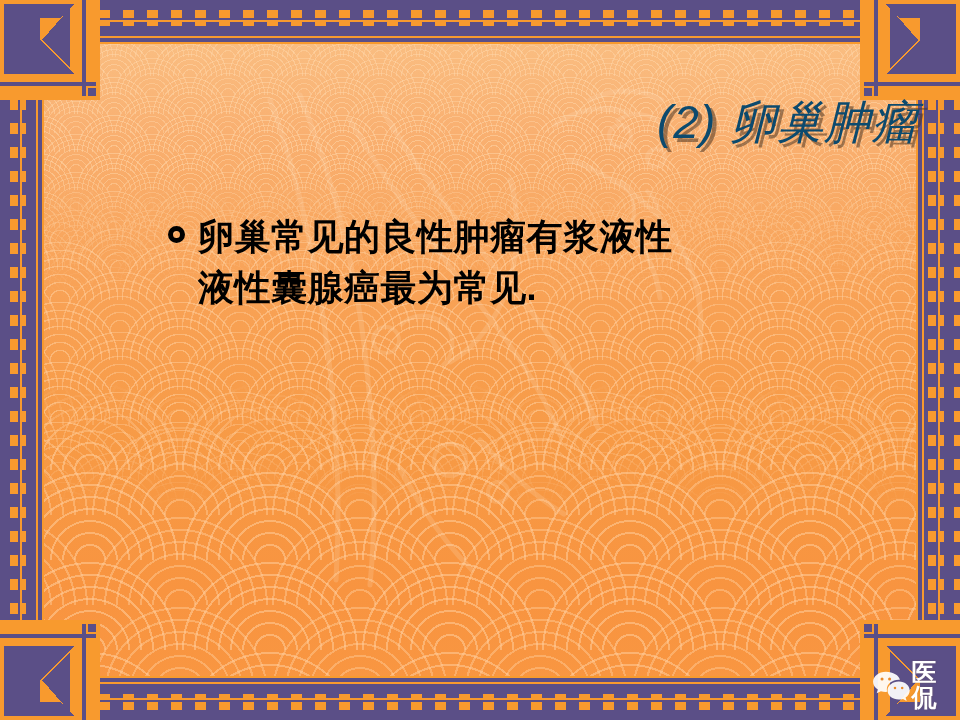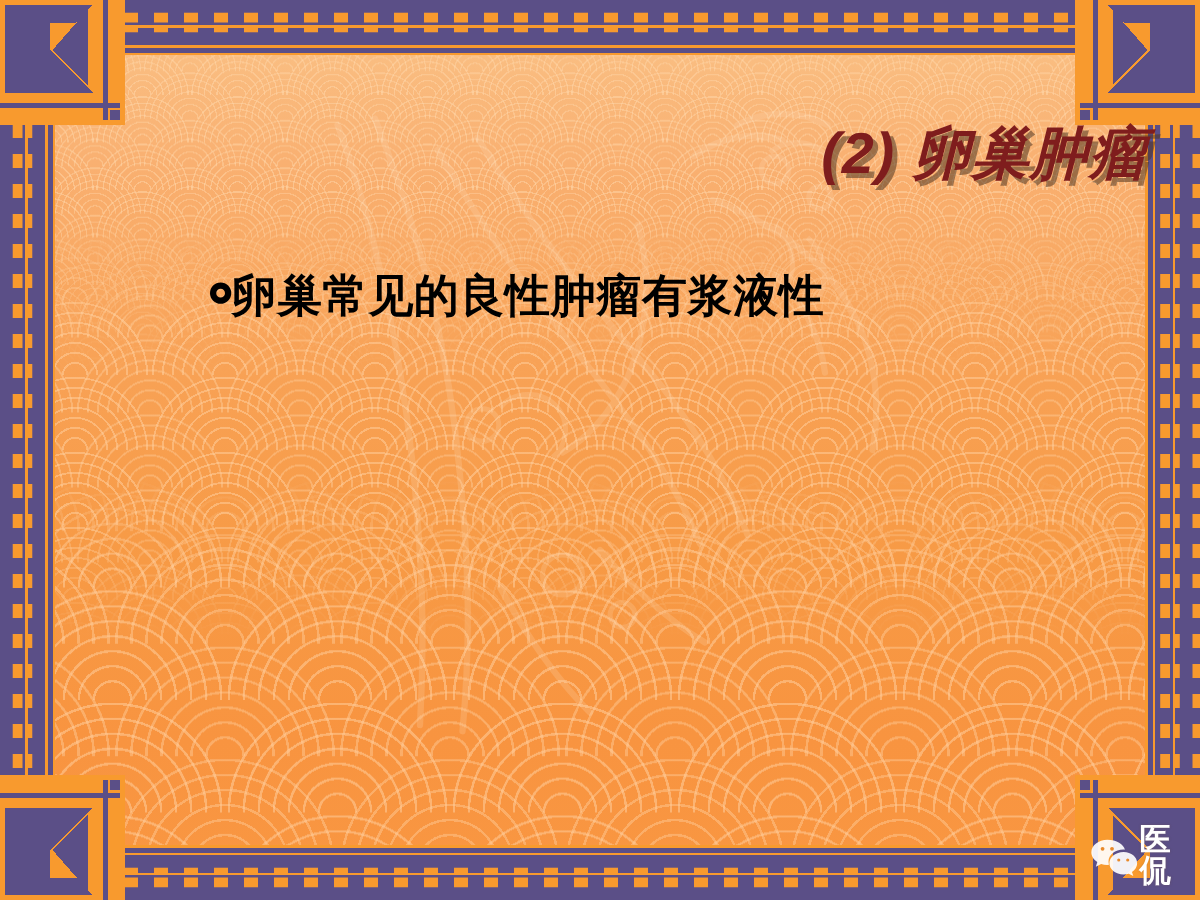--- a/index.html
+++ b/index.html
@@ -81,36 +81,37 @@
   
   .frame { position: absolute; inset: 0; pointer-events: none; }
   .frame-svg { position: absolute; inset: 0; width: 960px; height: 720px; display: block; }
 
   
   .title {
     position: absolute;
     right: 42px;
     top: 92px;
     font-size: 46px;
-    font-weight: bold;
+    font-weight: normal;
     font-style: italic;
-    color: #7f1d1d;
+    color: #0c4a6e;
     letter-spacing: 1px;
     white-space: nowrap;
     text-shadow: 4px 4px 0 rgba(80,55,35,.55);
   }
 
   
   .body-block {
     position: absolute;
     left: 168px;
     top: 212px;
     width: 640px;
     display: flex;
     align-items: flex-start;
+    gap: 13px;
   }
   .bullet {
     flex: 0 0 auto;
     margin-top: 14px;
     width: 17px; height: 17px;
     border: 5px solid #000;
     border-radius: 50%;
     box-sizing: border-box;
   }
   .body-text {
@@ -263,20 +264,21 @@
       </g>
     </svg>
   </div>
 
   <div class="title">(2) 卵巢肿瘤</div>
 
   <div class="body-block">
     <span class="bullet"></span>
     <div class="body-text">
       <span class="line">卵巢常见的良性肿瘤有浆液性</span>
+      <span class="line">液性囊腺癌最为常见.</span>
     </div>
   </div>
 
   <div class="wm-logo">
     <svg width="44" height="32" viewBox="0 0 44 32">
       <g fill="#FFFFFF" fill-opacity="0.92">
         <path d="M15.5 1.2C7.6 1.2 1.2 6.2 1.2 12.4c0 3.5 2.1 6.7 5.3 8.7L5.2 25.3l4.7-2.4c1.7.5 3.6.8 5.6.8.5 0 1 0 1.5-.06-.3-.9-.5-1.9-.5-2.9 0-5.9 5.9-10.7 13.2-10.7.5 0 1 .02 1.4.07C30.1 5.3 23.6 1.2 15.5 1.2z"></path>
         <path d="M29.9 12.2c-7 0-12.6 4.5-12.6 10 0 5.6 5.6 10 12.6 10 1.6 0 3.1-.2 4.6-.6l4.1 2.1-1.2-3.7c2.8-1.8 4.6-4.6 4.6-7.8 0-5.5-5.1-10-12.1-10z"></path>
       </g>
       <g fill="#E98A2B">

